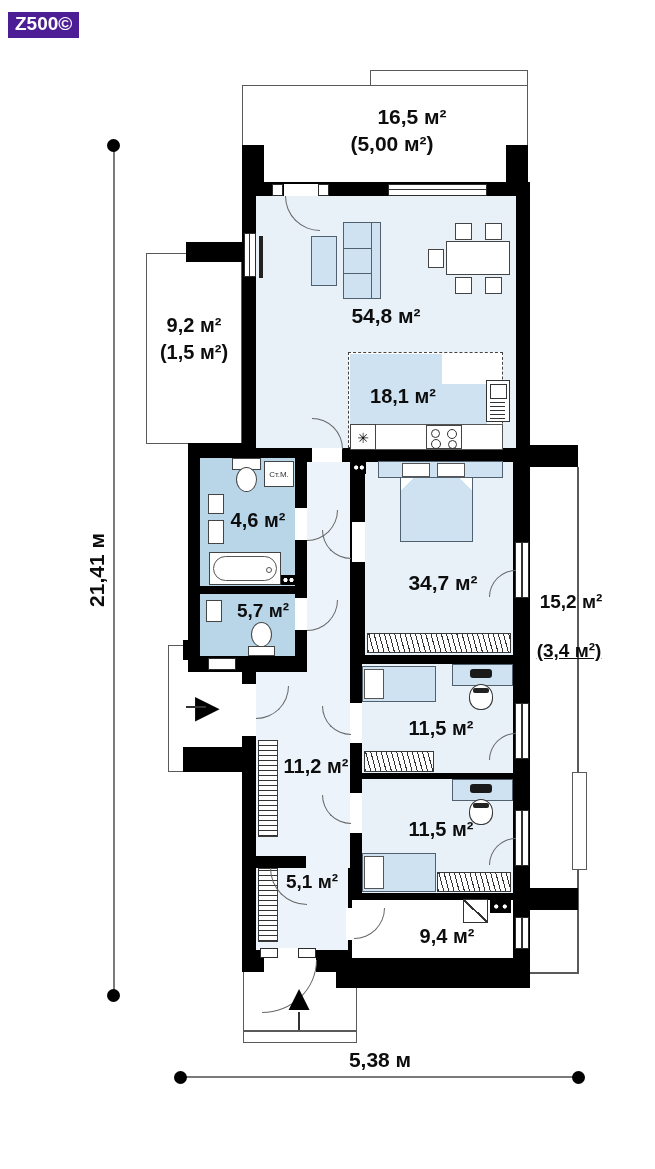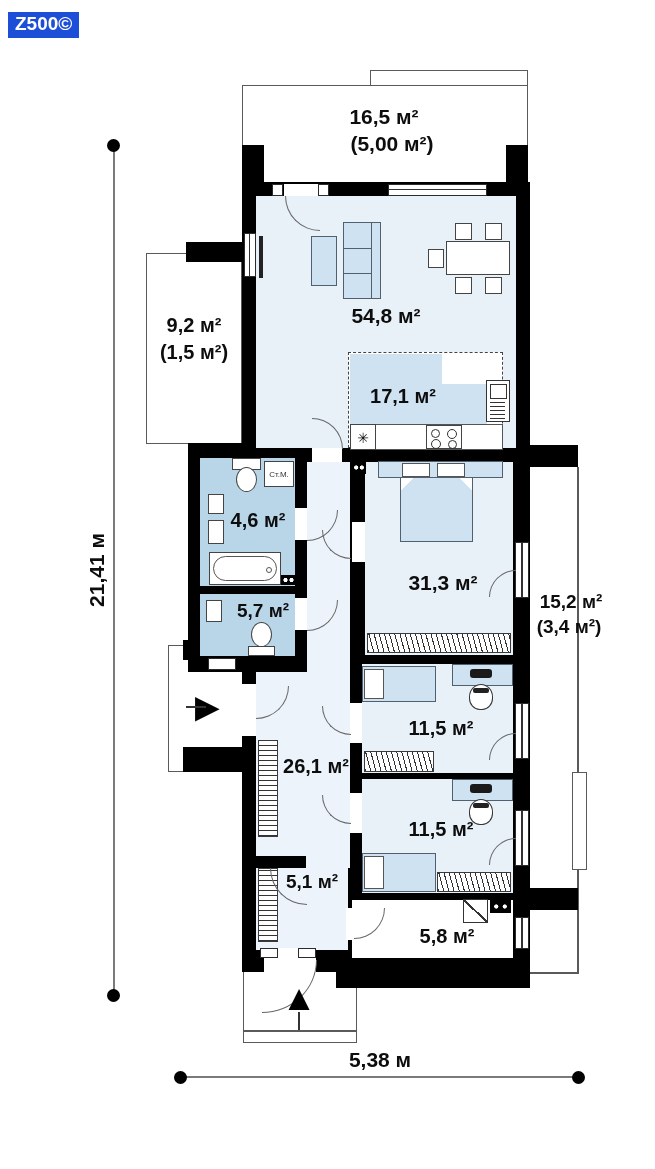--- a/index.html
+++ b/index.html
@@ -24,21 +24,21 @@
                    radial-gradient(circle at 70% 50%,#fff 1.8px,transparent 2.4px),#000;}
   .dot{position:absolute;width:13px;height:13px;border-radius:50%;background:#000;}
   .dimline{background:#7a7a7a;}
   .chair{background:#fff;border:1px solid #444;}
 </style>
 </head>
 <body>
 
 <div class="plan">
 
-  <div class="a" style="left:8px;top:12px;background:#1d4ed8;color:#fff;font-weight:700;font-size:19px;padding:1px 7px 3px 7px;">Z500©</div>
+  <div class="a" style="left:8px;top:12px;background:#4c1d95;color:#fff;font-weight:700;font-size:19px;padding:1px 7px 3px 7px;">Z500©</div>
 
   <div class="a dimline" style="left:113px;top:145px;width:2px;height:850px;"></div>
   <div class="dot" style="left:107px;top:139px;"></div>
   <div class="dot" style="left:107px;top:989px;"></div>
   <div class="lb f21" style="left:97px;top:570px;transform:translate(-50%,-50%) rotate(-90deg);">21,41 м</div>
 
   <div class="a dimline" style="left:180px;top:1076px;width:398px;height:2px;"></div>
   <div class="dot" style="left:174px;top:1071px;"></div>
   <div class="dot" style="left:572px;top:1071px;"></div>
   <div class="lb f21" style="left:380px;top:1060px;">5,38 м</div>
@@ -193,30 +193,30 @@
   <div class="arc" style="left:489px;top:570px;width:26px;height:26px;border-top:1.2px solid #666;border-left:1.2px solid #666;border-radius:100% 0 0 0;"></div>
   <div class="arc" style="left:489px;top:733px;width:26px;height:26px;border-top:1.2px solid #666;border-left:1.2px solid #666;border-radius:100% 0 0 0;"></div>
   <div class="arc" style="left:489px;top:838px;width:26px;height:26px;border-top:1.2px solid #666;border-left:1.2px solid #666;border-radius:100% 0 0 0;"></div>
   <div class="arc" style="left:262px;top:960px;width:54px;height:52px;border-right:1.2px solid #666;border-bottom:1.2px solid #666;border-radius:0 0 100% 0;"></div>
 
   <div class="lb" style="left:299px;top:998px;font-size:36px;color:#000;">▲</div>
   <div class="a" style="left:298px;top:1012px;width:1.5px;height:18px;background:#333;"></div>
   <div class="lb" style="left:207px;top:706px;font-size:30px;color:#000;">▶</div>
   <div class="a" style="left:186px;top:706px;width:20px;height:1.5px;background:#333;"></div>
 
-  <div class="lb f21" style="left:384px;top:117px;">16,5 м²</div>
+  <div class="lb f21" style="left:412px;top:117px;">16,5 м²</div>
   <div class="lb f21" style="left:392px;top:144px;">(5,00 м²)</div>
   <div class="lb f20" style="left:194px;top:325px;">9,2 м²</div>
   <div class="lb f20" style="left:194px;top:352px;">(1,5 м²)</div>
   <div class="lb f19" style="left:571px;top:602px;">15,2 м²</div>
-  <div class="lb f19" style="left:569px;top:627px;">(3,4 м²)</div>
+  <div class="lb f19" style="left:569px;top:651px;text-decoration:underline;">(3,4 м²)</div>
   <div class="lb f21" style="left:386px;top:316px;">54,8 м²</div>
-  <div class="lb f20" style="left:403px;top:396px;">17,1 м²</div>
+  <div class="lb f20" style="left:403px;top:396px;">18,1 м²</div>
   <div class="lb f20" style="left:258px;top:520px;">4,6 м²</div>
   <div class="lb f19" style="left:263px;top:611px;">5,7 м²</div>
-  <div class="lb f21" style="left:443px;top:583px;">31,3 м²</div>
+  <div class="lb f21" style="left:443px;top:583px;">34,7 м²</div>
   <div class="lb f20" style="left:441px;top:728px;">11,5 м²</div>
   <div class="lb f20" style="left:441px;top:829px;">11,5 м²</div>
-  <div class="lb f20" style="left:316px;top:766px;">26,1 м²</div>
+  <div class="lb f20" style="left:316px;top:766px;">11,2 м²</div>
   <div class="lb f19" style="left:312px;top:882px;">5,1 м²</div>
-  <div class="lb f20" style="left:447px;top:936px;">5,8 м²</div>
+  <div class="lb f20" style="left:447px;top:936px;">9,4 м²</div>
 
 </div>
 
 </body></html>

